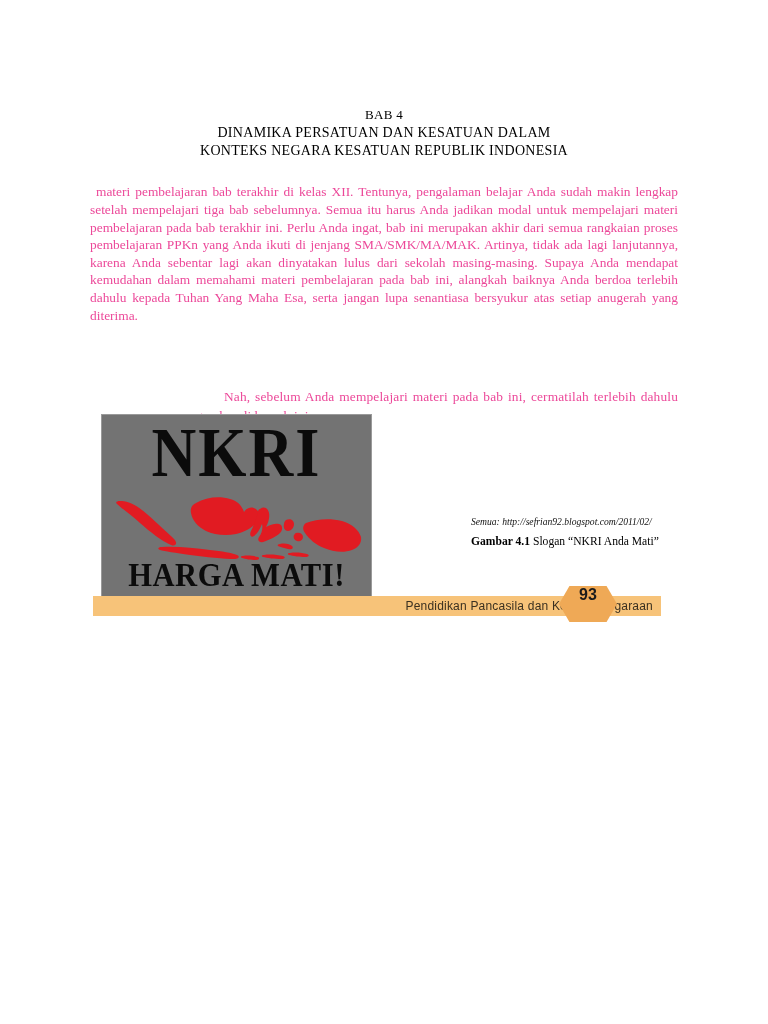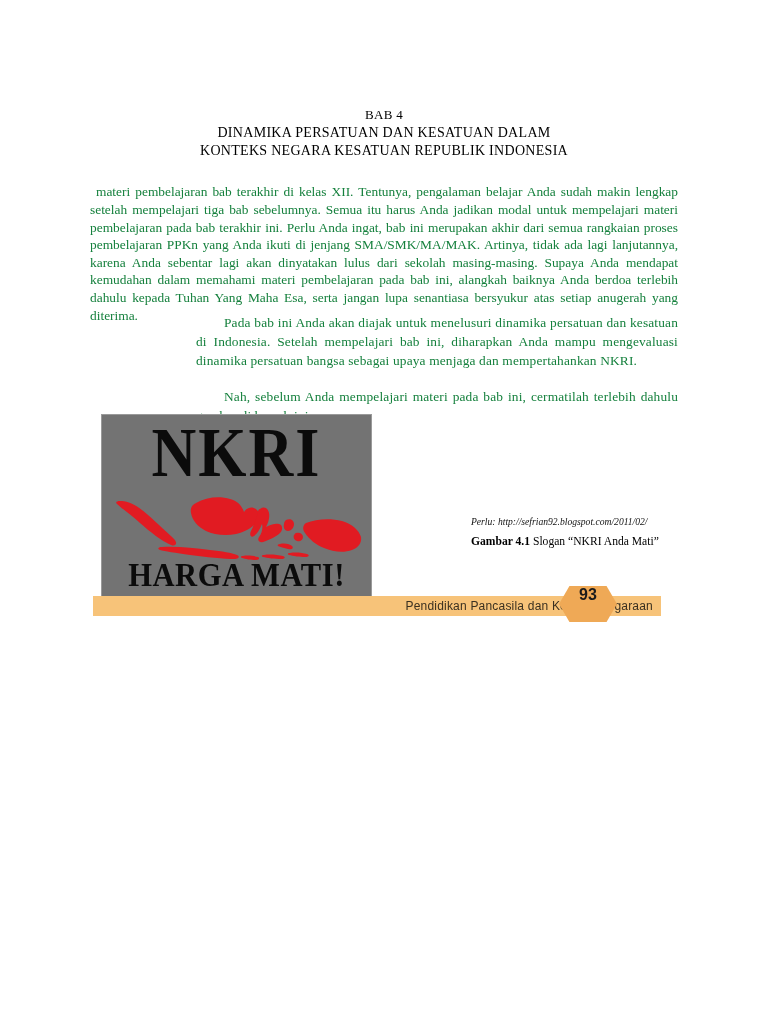--- a/index.html
+++ b/index.html
@@ -39,21 +39,21 @@
     white-space: nowrap;
   }
   .heading-line.l1 { font-size: 13px; }
 
   
   .para {
     position: absolute;
     font-size: 13.4px;
     line-height: 17.6px;
     text-align: justify;
-    color: #15803d;
+    color: #ec4899;
   }
   .para-1 {
     left: 90px;
     top: 170px;
     width: 588px;
     text-indent: 6px;
   }
   .para-2 {
     left: 196px;
     top: 300px;
@@ -196,21 +196,20 @@
 
 <div class="page">
 
   <div class="heading-block">
     <div class="heading-line l1">BAB 4</div>
     <div class="heading-line">DINAMIKA PERSATUAN DAN KESATUAN DALAM</div>
     <div class="heading-line">KONTEKS NEGARA KESATUAN REPUBLIK INDONESIA</div>
   </div>
 
   <p class="para para-1">materi pembelajaran bab terakhir di kelas XII. Tentunya, pengalaman belajar Anda sudah makin lengkap setelah mempelajari tiga bab sebelumnya. Semua itu harus Anda jadikan modal untuk mempelajari materi pembelajaran pada bab terakhir ini. Perlu Anda ingat, bab ini merupakan akhir dari semua rangkaian proses pembelajaran PPKn yang Anda ikuti di jenjang SMA/SMK/MA/MAK. Artinya, tidak ada lagi lanjutannya, karena Anda sebentar lagi akan dinyatakan lulus dari sekolah masing-masing. Supaya Anda mendapat kemudahan dalam memahami materi pembelajaran pada bab ini, alangkah baiknya Anda berdoa terlebih dahulu kepada Tuhan Yang Maha Esa, serta jangan lupa senantiasa bersyukur atas setiap anugerah yang diterima.</p>
-  <p class="para para-2">Pada bab ini Anda akan diajak untuk menelusuri dinamika persatuan dan kesatuan di Indonesia. Setelah mempelajari bab ini, diharapkan Anda mampu mengevaluasi dinamika persatuan bangsa sebagai upaya menjaga dan mempertahankan NKRI.</p>
   <p class="para para-3">Nah, sebelum Anda mempelajari materi pada bab ini, cermatilah terlebih dahulu gambar di bawah ini.</p>
 
   <div class="figure">
     <div class="figure-inner">
       <div class="nkri-word">NKRI</div>
       <svg class="map-svg" viewBox="0 0 256 78" aria-hidden="true">
         <g fill="#e11b22">
 
           <path d="M10 14 C18 13 28 19 38 28 C48 37 58 46 64 52 C68 56 66 60 61 58 C52 54 40 45 30 36 C20 27 10 20 7 17 C5 15 7 14 10 14 Z"></path>
 
@@ -229,21 +228,21 @@
           <path d="M170 57 C175 56 180 57 182 59 C184 61 182 63 178 62 C174 61 170 60 168 59 C167 58 168 57 170 57 Z"></path>
 
           <path d="M196 36 C206 32 220 31 232 34 C242 37 249 43 251 50 C252 56 248 61 242 63 C234 66 223 65 214 61 C206 58 199 52 195 46 C192 42 193 38 196 36 Z"></path>
         </g>
       </svg>
       <div class="harga-word">HARGA MATI!</div>
     </div>
   </div>
 
   <div class="source-line">
-    <span>Perlu:</span>
+    <span>Semua:</span>
     <span>http://sefrian92.blogspot.com/2011/02/</span>
   </div>
   <div class="caption-line">
     <b>Gambar 4.1</b>
     <span>Slogan “NKRI Anda Mati”</span>
   </div>
 
   <div class="footer-band">
     <div class="footer-text">Pendidikan Pancasila dan Kewarganegaraan</div>
   </div>

